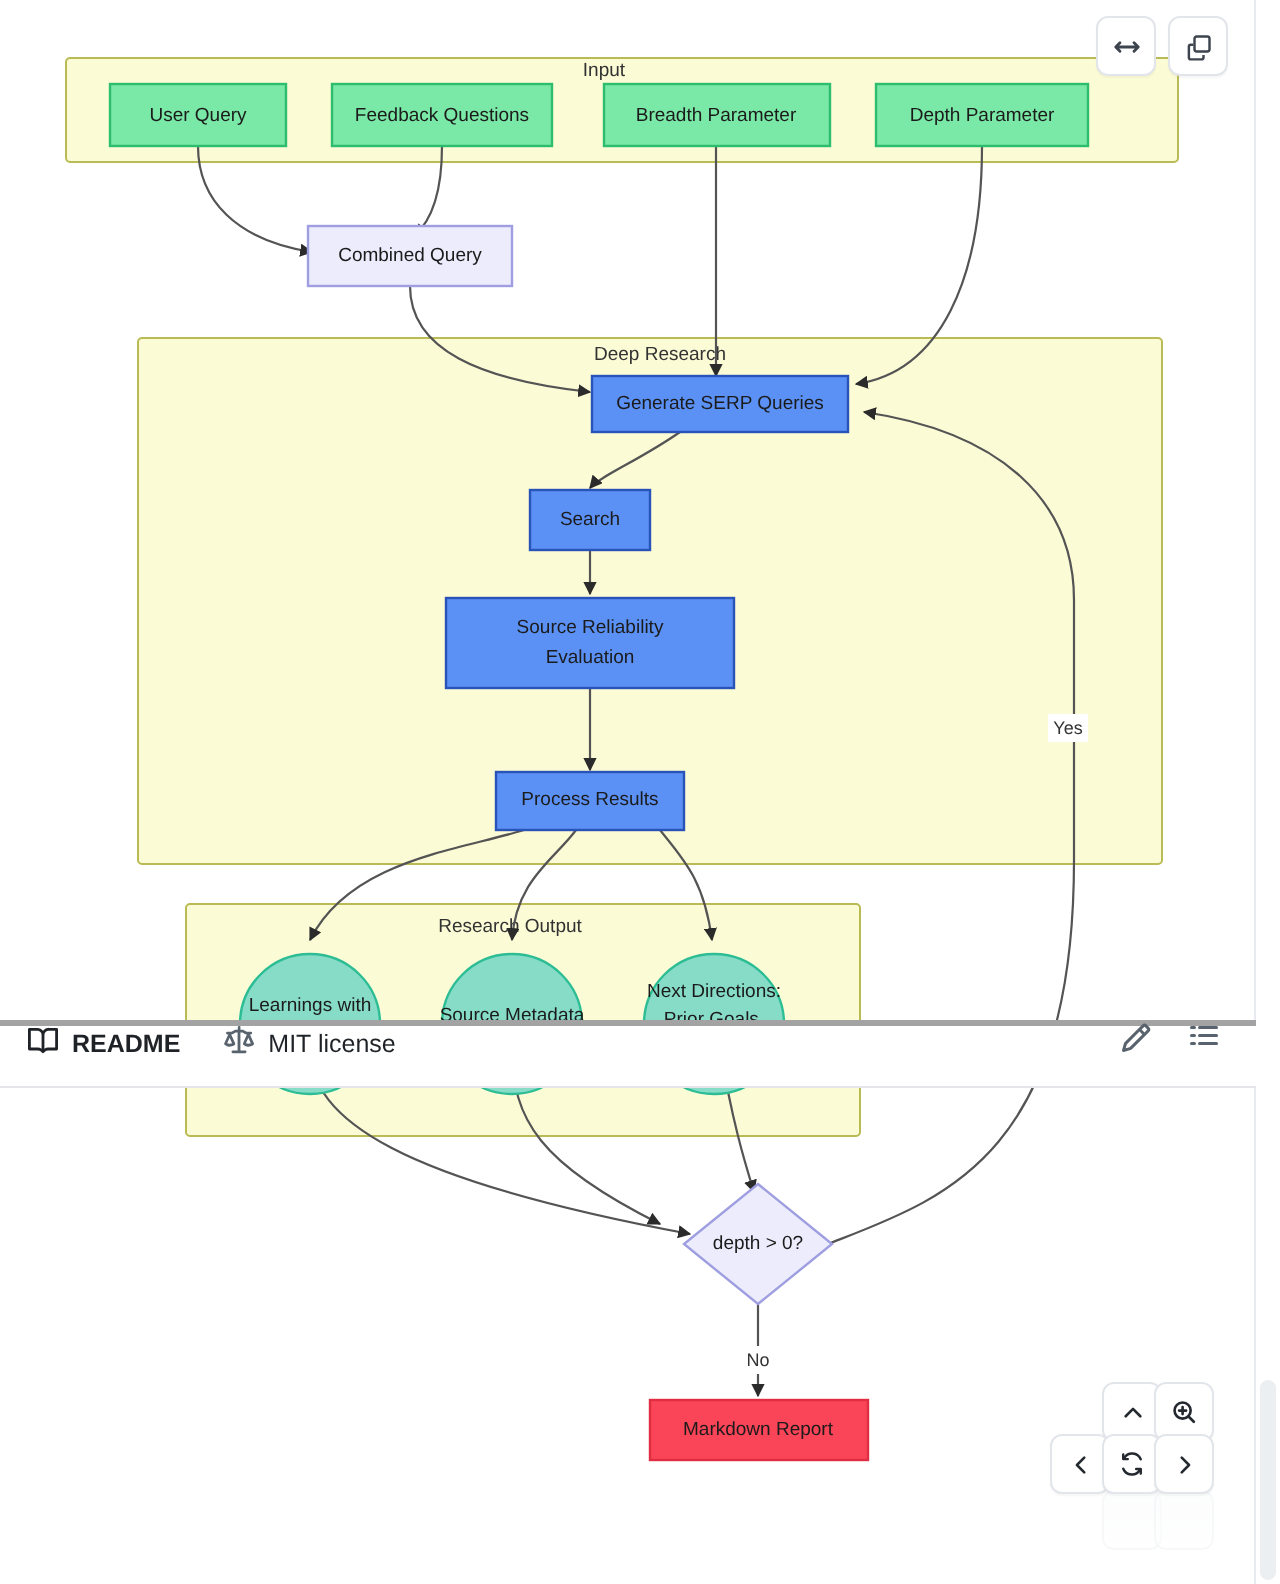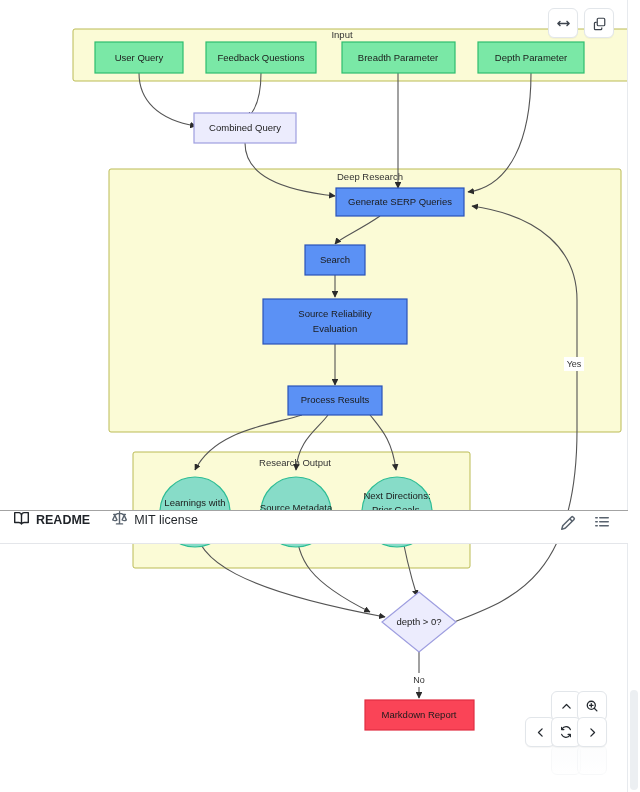--- a/index.html
+++ b/index.html
@@ -17,21 +17,20 @@
     background: #ffffff;
   }
 
   
   #diagram-canvas {
     position: absolute;
     left: 0; top: 0;
     width: 596px;
     height: 792px;
     background: #ffffff;
-    padding-left: 40px;
   }
   #diagram-svg { display: block; }
 
   .node-label {
     font-family: "Liberation Sans", sans-serif;
     font-size: 9.5px;
     fill: #1b1b1b;
     text-anchor: middle;
     dominant-baseline: middle;
     pointer-events: none;
@@ -50,25 +49,25 @@
   }
 
   
   #readme-bar {
     position: absolute;
     left: 0;
     top: 510px;
     width: 628px;
     height: 34px;
     background: #ffffff;
-    border-top: 1px solid #a3a3a3;
+    border-top: 3px solid #a3a3a3;
     border-bottom: 1px solid #e4e6ea;
     display: flex;
-    align-items: flex-start;
-    padding: 0 14px;
+    align-items: flex-end;
+    padding: 12px 14px;
     box-sizing: border-box;
     z-index: 20;
   }
   .bar-item {
     display: flex;
     align-items: center;
     gap: 7px;
     font-size: 12.5px;
     color: #1f2328;
     margin-right: 22px;

